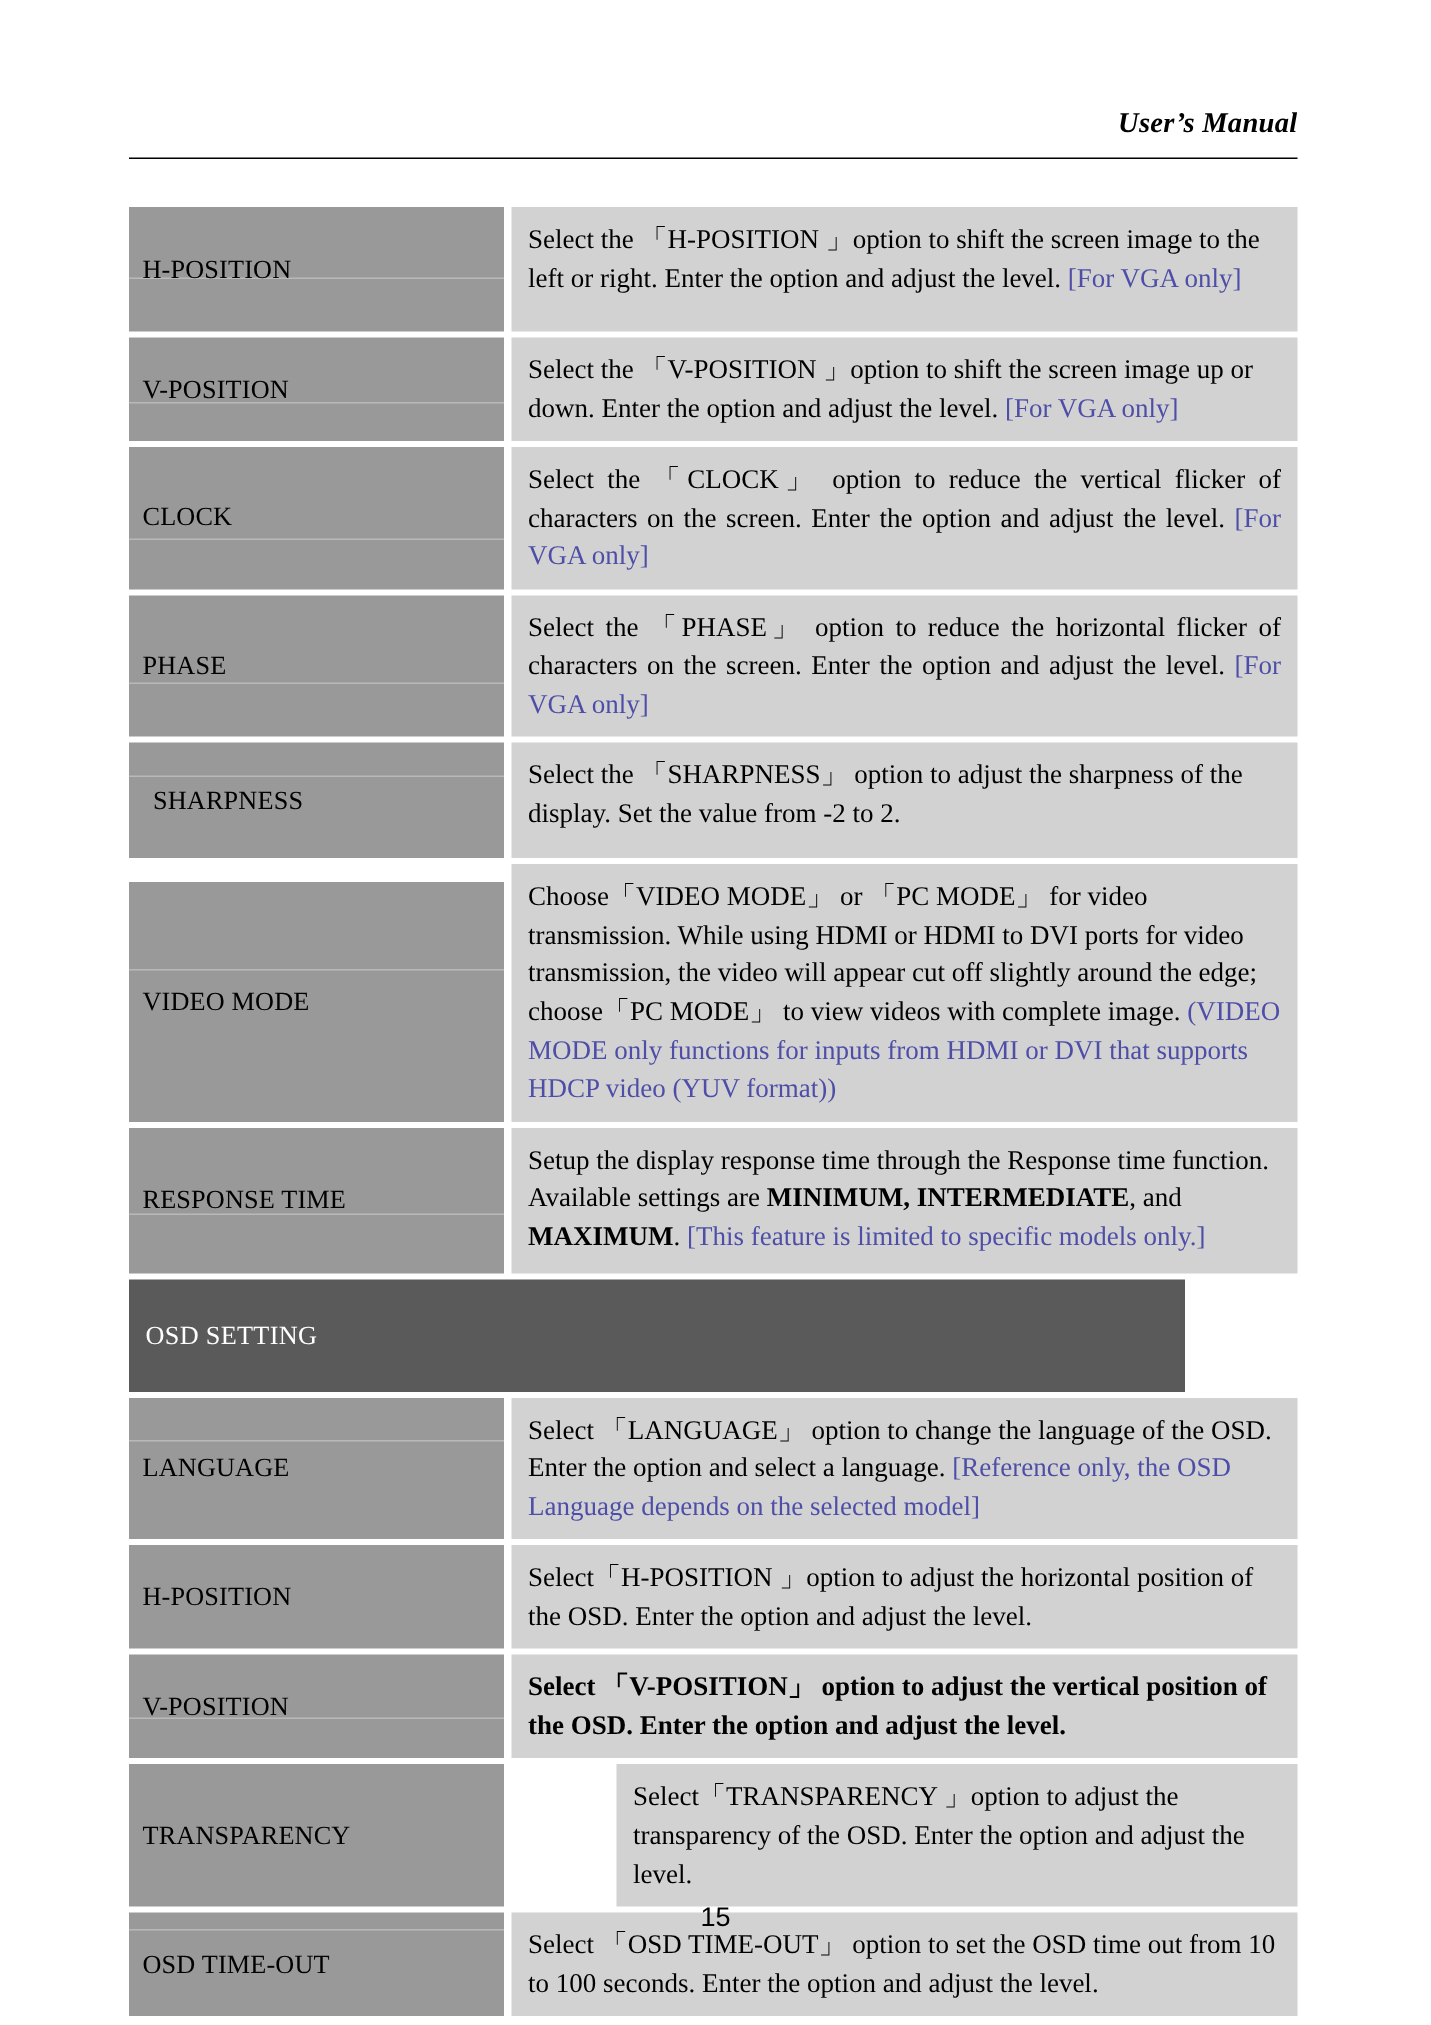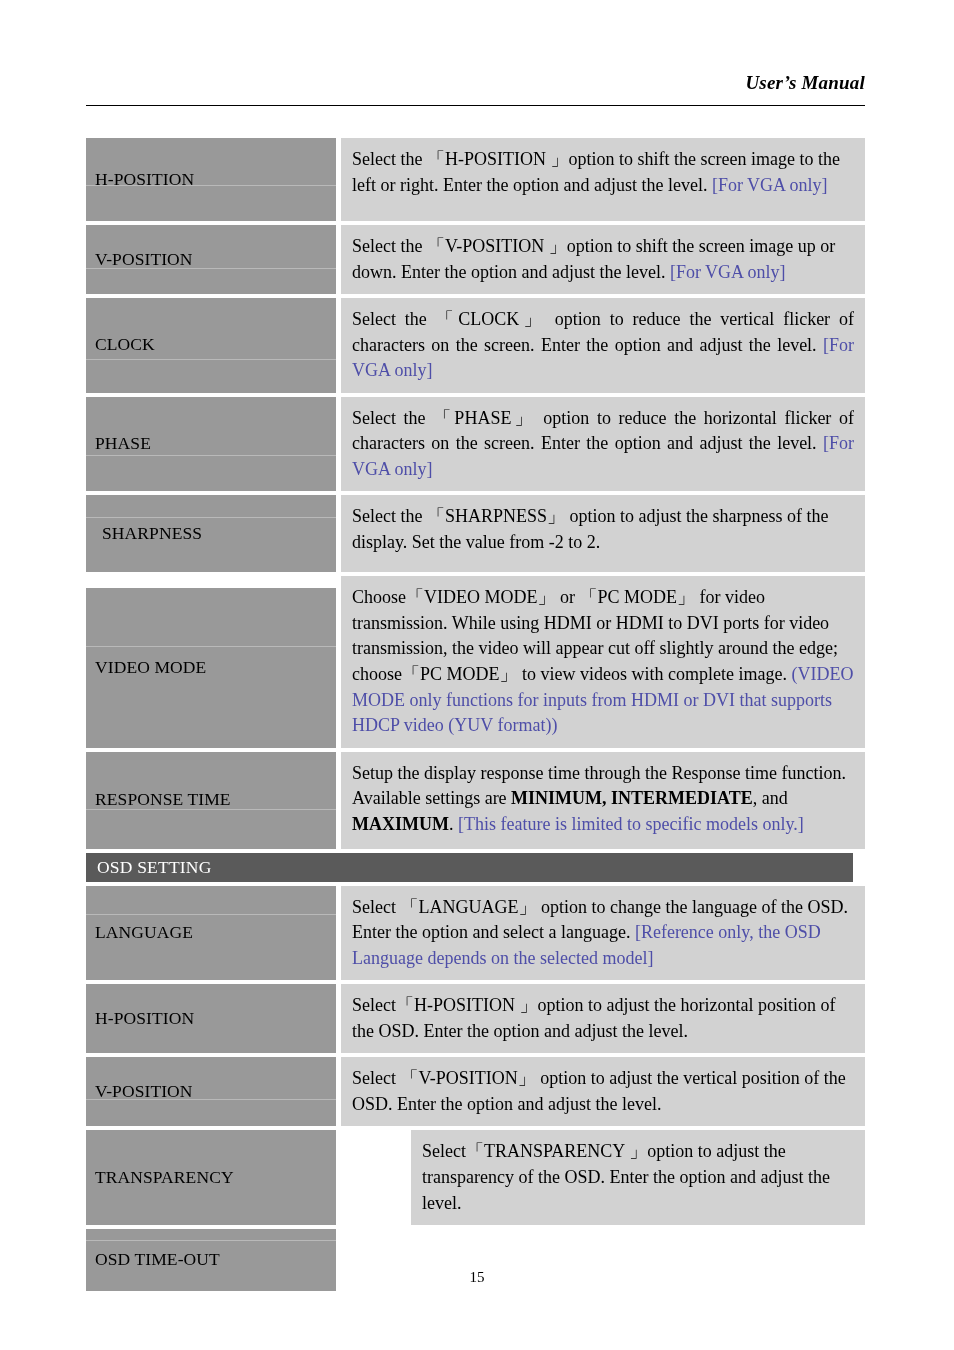--- a/index.html
+++ b/index.html
@@ -108,40 +108,40 @@
   .note { color: #4e4ea8; }
   .b { font-weight: bold; }
 
   
   .section-row {
     display: flex;
     width: 779px;
     margin-bottom: 4px;
   }
   .section-cell {
-    width: 767px;
+    width: 704px;
     background: #5a5a5a;
     color: #ffffff;
     box-sizing: border-box;
-    padding: 4px 11px;
+    padding: 27px 11px;
     font-size: 17.5px;
     letter-spacing: 0.2px;
   }
 
   
   .footer {
     position: absolute;
     left: 0;
     top: 1268px;
     width: 954px;
     text-align: center;
   }
   .page-number {
-    font-family: Liberation Serif, serif;
-    font-size: 15px;
+    font-family: Liberation Sans, sans-serif;
+    font-size: 18px;
     color: #000000;
   }
 </style>
 </head>
 <body>
 
 <div class="page">
 
   <div class="header">
     <div class="header-title">User’s Manual</div>
@@ -222,35 +222,36 @@
         </div>
         <div class="gap"></div>
         <div class="cell-desc" style="min-height: 62px;"><span>Select「H-POSITION 」option to adjust the horizontal position of the OSD. Enter the option and adjust the level.</span></div>
       </div>
       <div class="trow" style="min-height: 64px;">
         <div class="cell-name" style="min-height: 64px;">
           <div class="subrule" style="top: 42px;"></div>
           <span class="label">V-POSITION</span>
         </div>
         <div class="gap"></div>
-        <div class="cell-desc" style="min-height: 64px;"><span>Select 「V-POSITION」 option to adjust the vertical position of the OSD. Enter the option and adjust the level.</span></div>
+        <div class="cell-desc" style="min-height: 64px; font-weight: bold;"><span>Select 「V-POSITION」 option to adjust the vertical position of the OSD. Enter the option and adjust the level.</span></div>
       </div>
       <div class="trow" style="min-height: 68px; gap: 35px;">
         <div class="cell-name" style="min-height: 68px;">
           <span class="label">TRANSPARENCY</span>
         </div>
         <div class="gap"></div>
         <div class="cell-desc" style="min-height: 68px;"><span>Select「TRANSPARENCY 」option to adjust the transparency of the OSD. Enter the option and adjust the level.</span></div>
       </div>
       <div class="trow" style="min-height: 62px;">
         <div class="cell-name" style="min-height: 62px;">
           <div class="subrule" style="top: 11px;"></div>
           <span class="label">OSD TIME-OUT</span>
         </div>
         <div class="gap"></div>
+        <div class="cell-desc" style="min-height: 62px;"><span>Select 「OSD TIME-OUT」 option to set the OSD time out from 10 to 100 seconds. Enter the option and adjust the level.</span></div>
       </div>
     </div>
 
   <div class="footer">
     <span class="page-number">15</span>
   </div>
 
 </div>
 
 </body></html>

